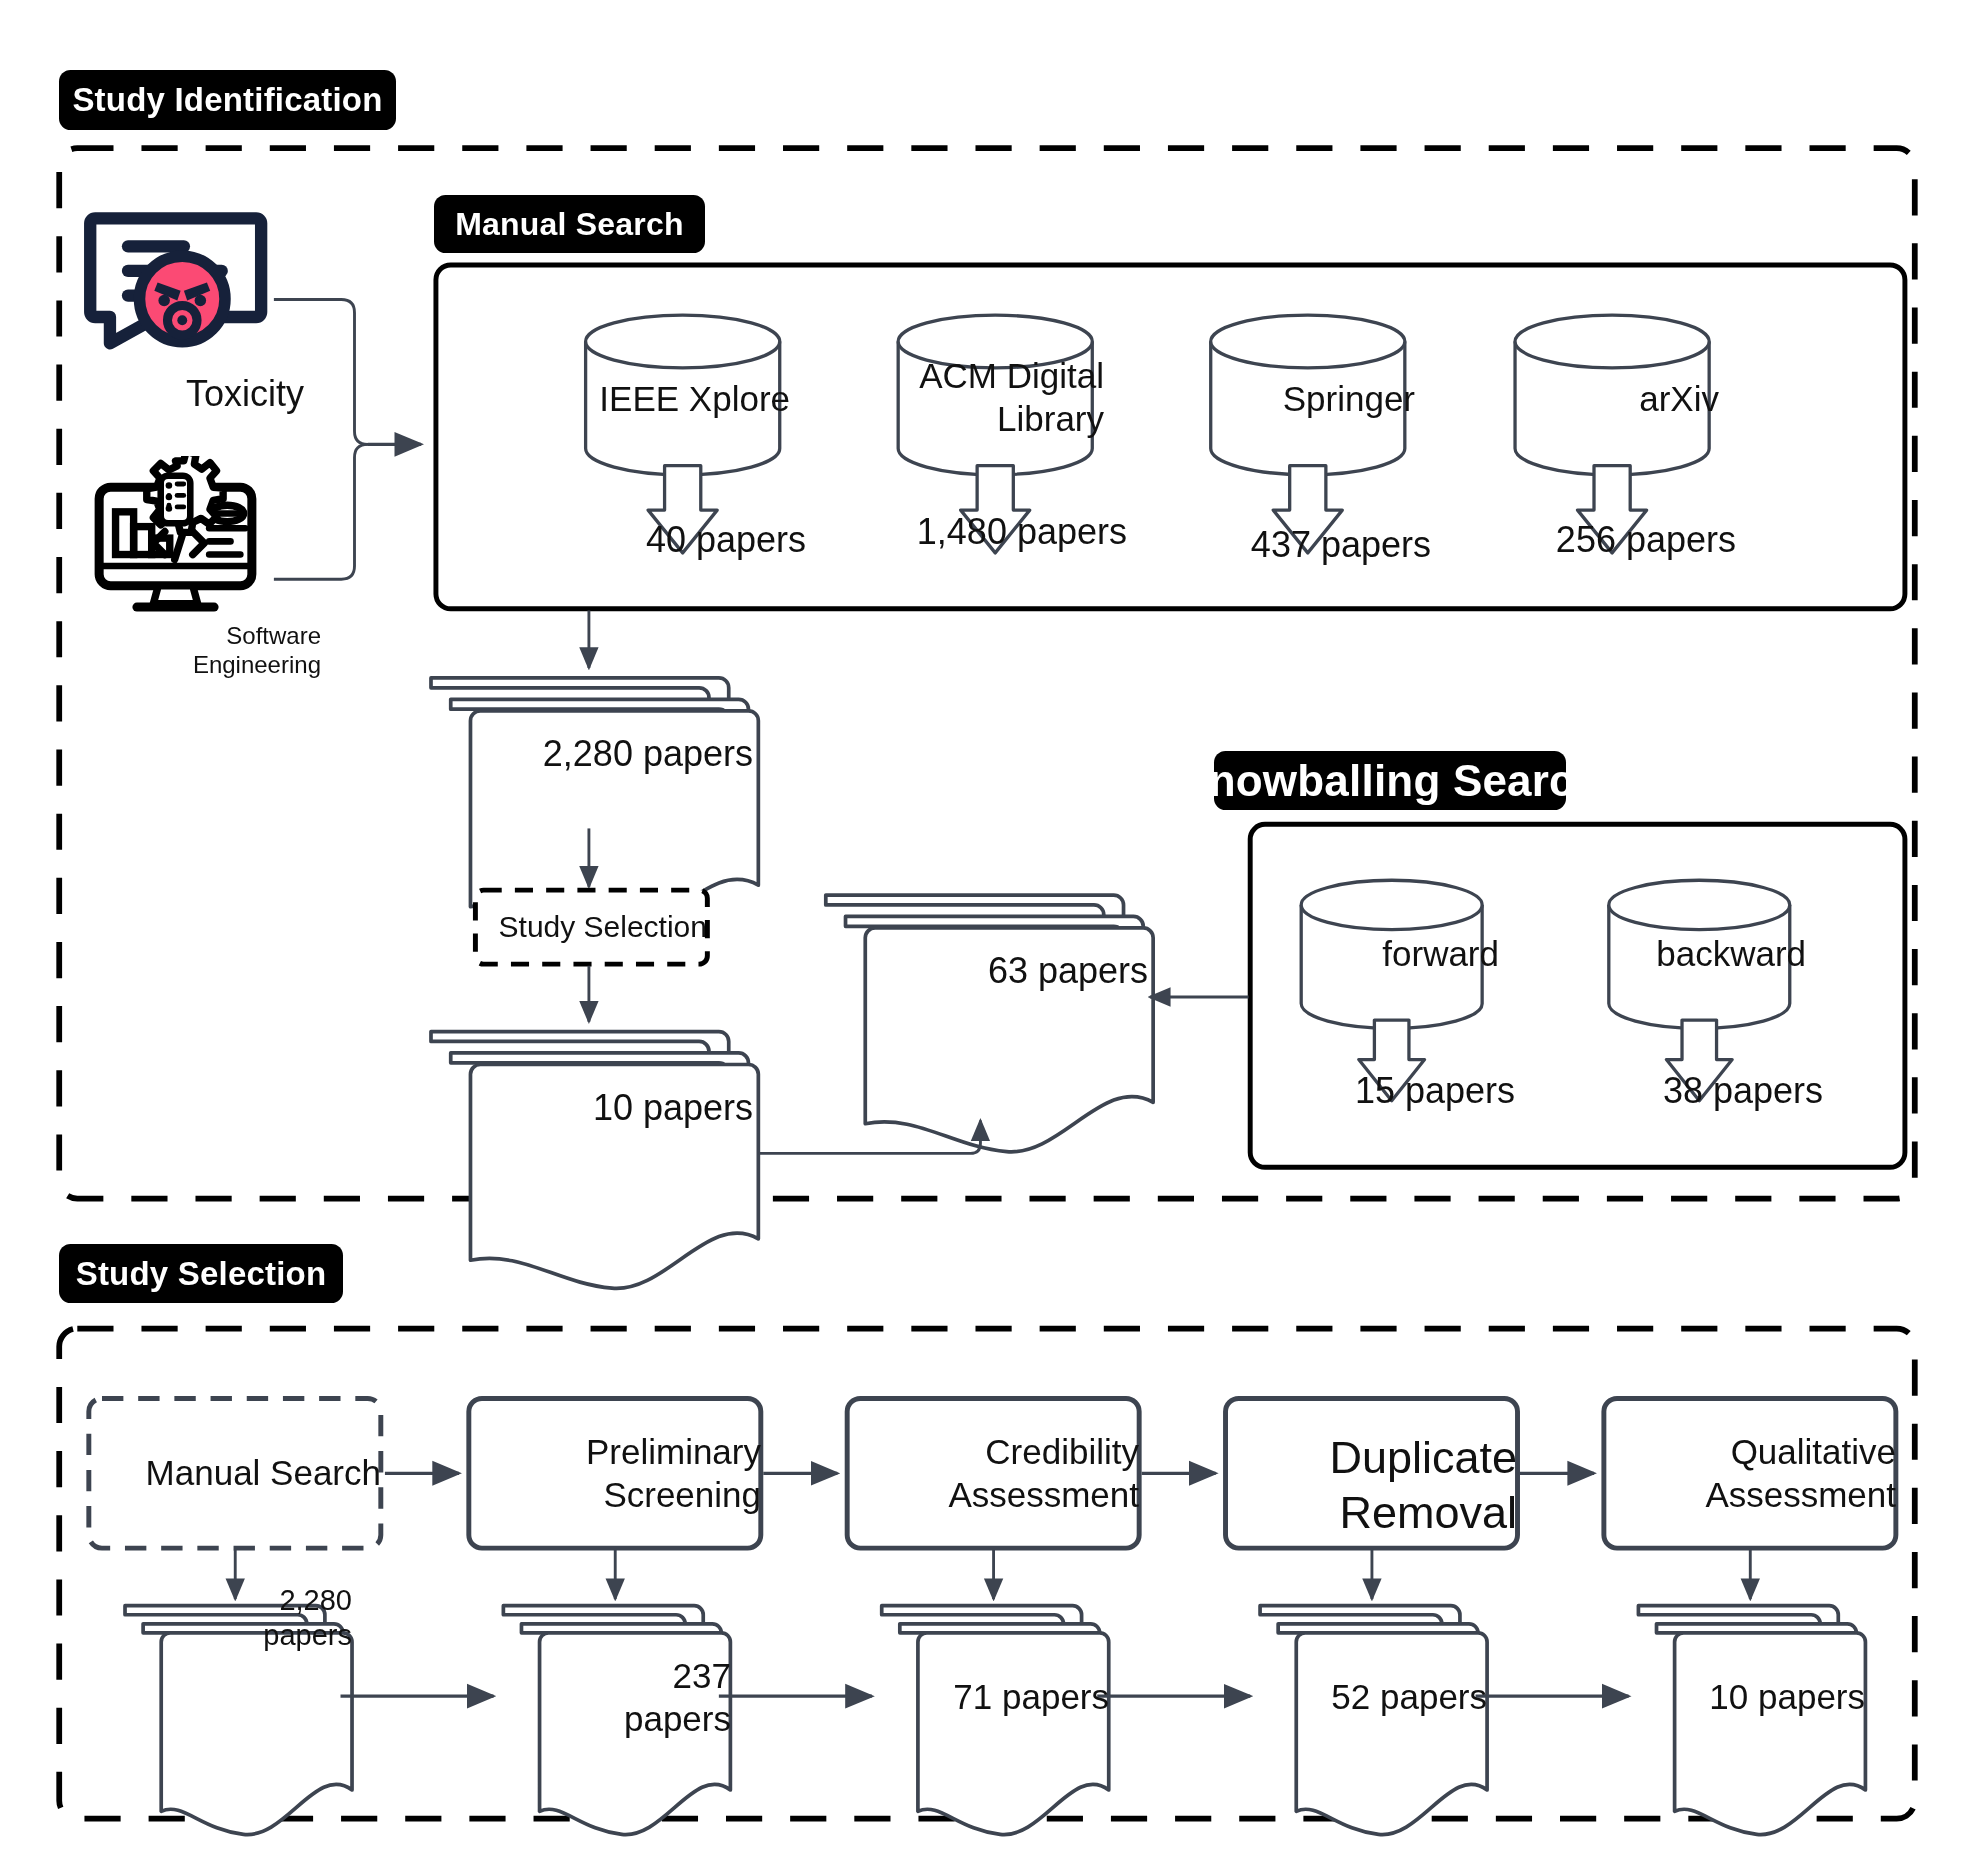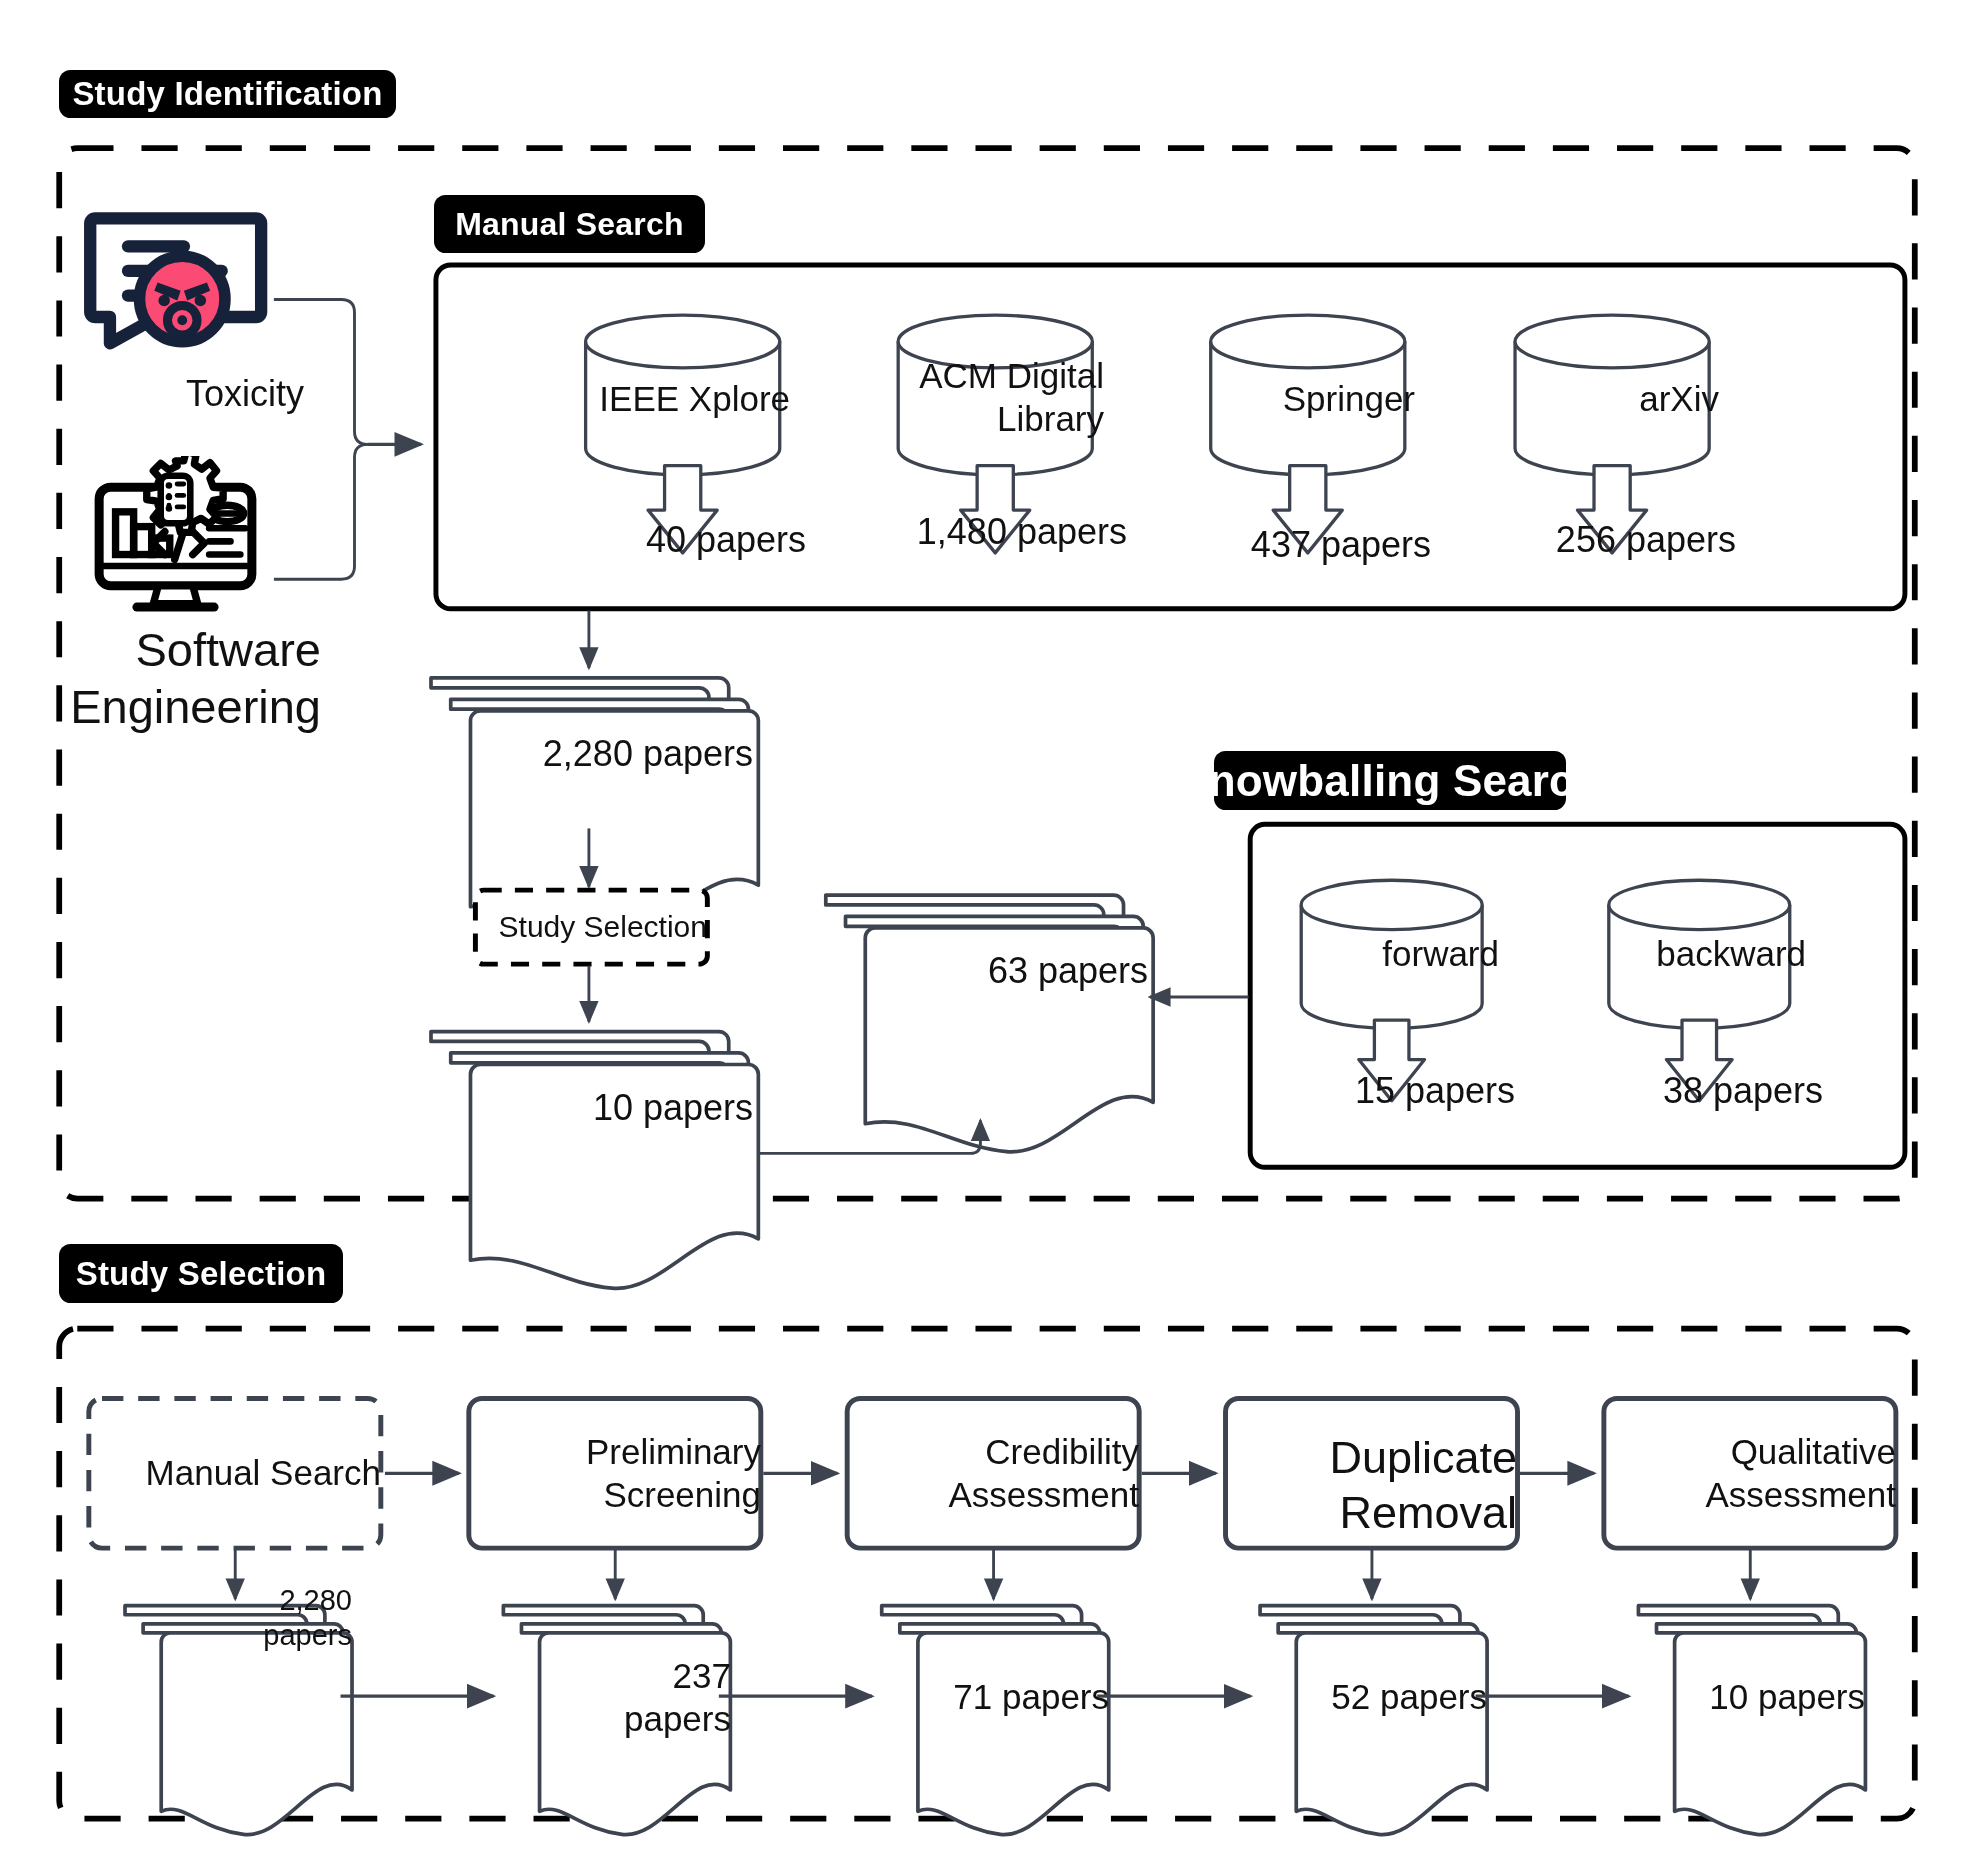--- a/index.html
+++ b/index.html
@@ -236,24 +236,24 @@
         </g>
         <g fill="#000">
           <circle cx="-8" cy="-16" r="4"></circle>
             <circle cx="-8" cy="-2" r="4"></circle>
             <circle cx="-8" cy="12" r="4"></circle>
         </g>
       </g>
     </svg>
   </div>
 
-  <div class="lbl" style="left:33px;top:621px;width:288px;font-size:47px;">Software
+  <div class="lbl" style="left:33px;top:621px;width:288px;font-size:24px;">Software
 Engineering</div>
 
-  <div class="tag" style="left:59px;top:70px;width:337px;height:48px;font-size:33px;">Study Identification</div>
+  <div class="tag" style="left:59px;top:70px;width:337px;height:60px;font-size:33px;">Study Identification</div>
 
   <div class="tag" style="left:434px;top:195px;width:271px;height:58px;font-size:32px;">Manual Search</div>
 
   <div class="tag" style="left:1214px;top:751px;width:352px;height:59px;font-size:44px;">Snowballing Search</div>
 
   <div class="tag" style="left:59px;top:1244px;width:284px;height:59px;font-size:33px;">Study Selection</div>
 
   <div class="lbl" style="left:576px;top:378px;width:214px;font-size:35px;">IEEE Xplore</div>
   <div class="lbl" style="left:559px;top:518px;width:247px;font-size:36px;">40 papers</div>
 

